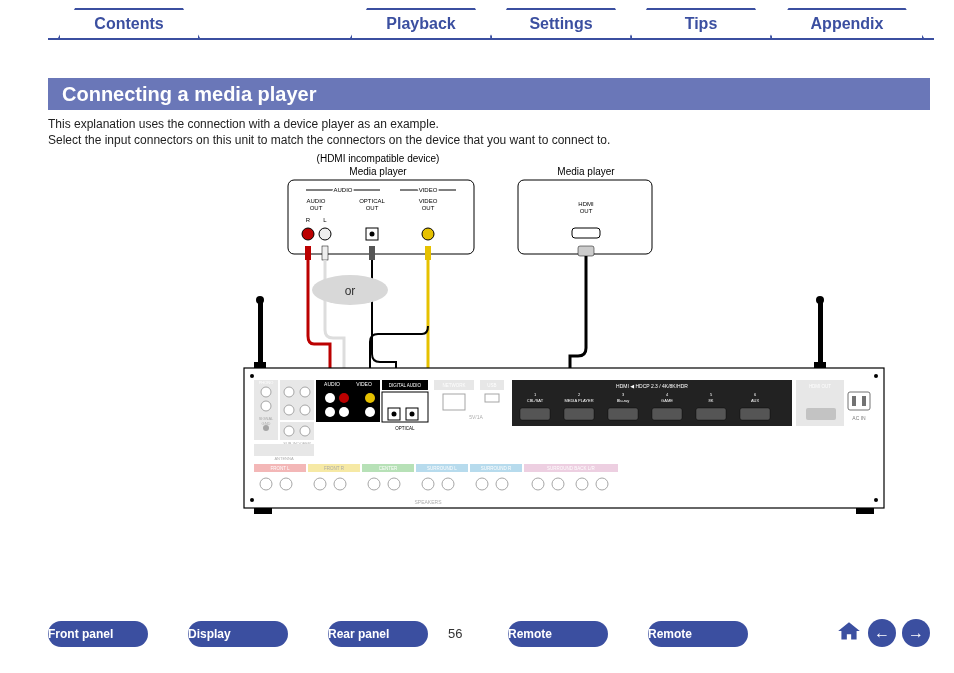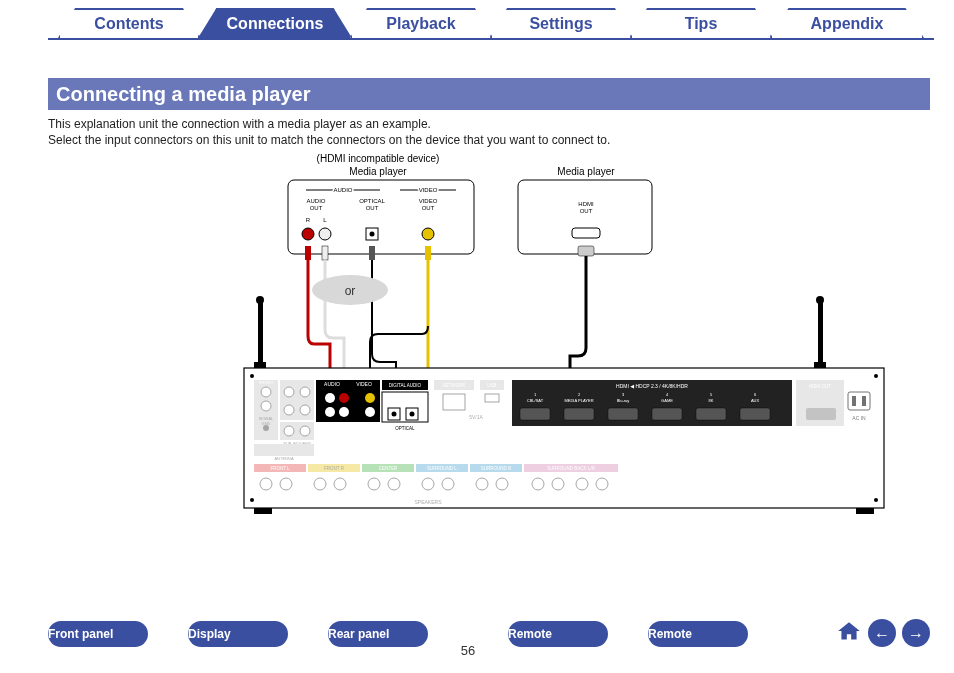--- a/index.html
+++ b/index.html
@@ -41,21 +41,21 @@
   
   .titlebar {
     position: absolute;
     left: 48px; top: 78px;
     width: 882px; height: 32px;
     background: #6a77b8;
     color: #fff;
     font-size: 20px;
     font-weight: bold;
     line-height: 32px;
-    padding-left: 8px;
+    padding-left: 14px;
     box-sizing: border-box;
   }
   .intro {
     position: absolute;
     left: 48px; top: 116px;
     width: 870px;
     font-size: 12px;
     line-height: 1.35;
   }
   
@@ -79,23 +79,23 @@
     border-radius: 13px;
     background: var(--denon-blue);
     color: #fff;
     font-size: 12px;
     font-weight: bold;
     text-align: left;
     cursor: pointer;
   }
   .pagenum {
     position: absolute;
-    top: 17px; height: 26px; line-height: 26px;
+    top: 0; height: 26px; line-height: 26px;
     font-size: 13px; color: #333;
-    width: 40px; text-align: center;
+    width: 40px; text-align: left;
   }
   .navicons {
     position: absolute;
     right: 0; top: -2px;
     display: flex; gap: 6px;
   }
   .circ {
     width: 28px; height: 28px;
     border-radius: 50%;
     background: var(--denon-blue);
@@ -103,30 +103,29 @@
     display: flex; align-items: center; justify-content: center;
     font-size: 16px; cursor: pointer;
   }
   .house svg { width: 26px; height: 26px; }
 </style>
 </head>
 <body>
 
 <div class="tabstrip">
   <div class="tab" style="left:10px;width:138px">Contents</div>
-  <div class="tab active" style="left:150px;width:150px">Connections</div>
   <div class="tab" style="left:302px;width:138px">Playback</div>
   <div class="tab" style="left:442px;width:138px">Settings</div>
   <div class="tab" style="left:582px;width:138px">Tips</div>
   <div class="tab" style="left:722px;width:150px">Appendix</div>
 </div>
 
 <div class="titlebar">Connecting a media player</div>
 <div class="intro">
-  <div>This explanation unit the connection with a media player as an example.</div>
+  <div>This explanation uses the connection with a device player as an example.</div>
   <div>Select the input connectors on this unit to match the connectors on the device that you want to connect to.</div>
 </div>
 
 <div class="diagram">
 <svg viewBox="0 0 882 410">
 
   <text class="svgtext" x="330" y="14" font-size="10" text-anchor="middle">(HDMI incompatible device)</text>
   <text class="svgtext" x="330" y="27" font-size="10" text-anchor="middle">Media player</text>
   <rect x="240" y="32" width="186" height="74" rx="6" fill="#fff" stroke="#000"></rect>
 

